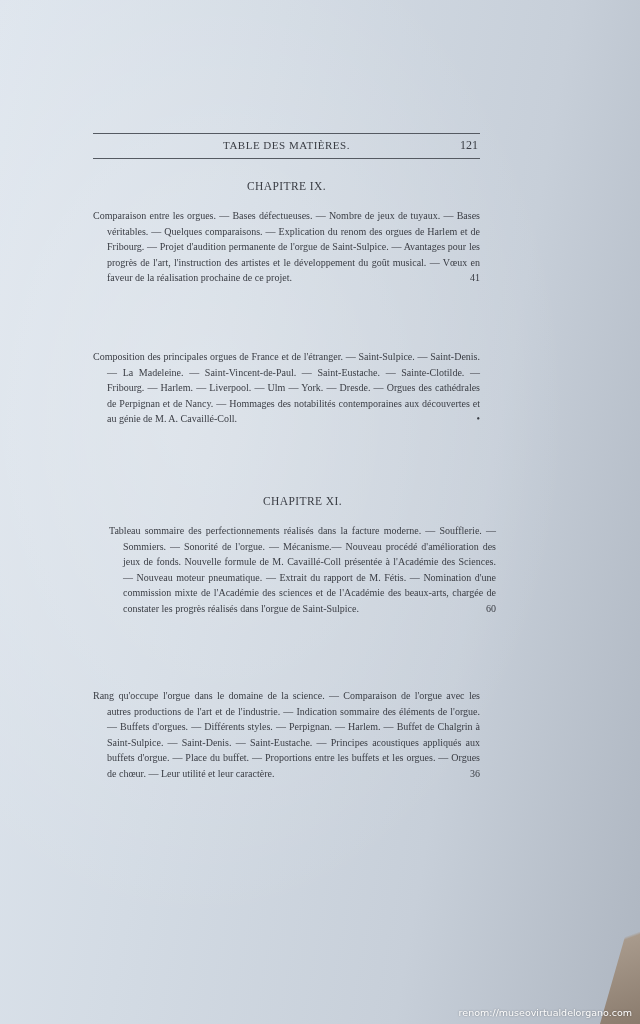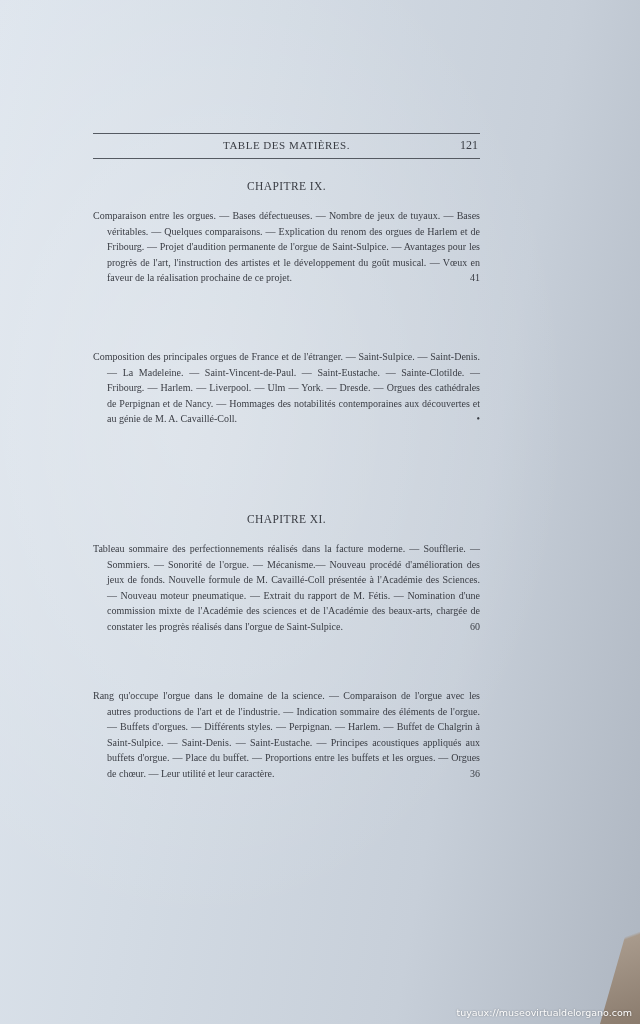--- a/index.html
+++ b/index.html
@@ -67,28 +67,28 @@
   </div>
 </div>
 
 <div class="chapter" style="top:349px;">
   <div class="chapter-body">
     <span>Composition des principales orgues de France et de l'étranger. — Saint-Sulpice. — Saint-Denis. — La Madeleine. — Saint-Vincent-de-Paul. — Saint-Eustache. — Sainte-Clotilde. — Fribourg. — Harlem. — Liverpool. — Ulm — York. — Dresde. — Orgues des cathédrales de Perpignan et de Nancy. — Hommages des notabilités contemporaines aux découvertes et au génie de M. A. Cavaillé-Coll.</span>
     <span class="pagenum">•</span>
   </div>
 </div>
 
-<div class="chapter" style="top:513px;">
+<div class="chapter" style="top:495px;margin-left:16px;">
   <div class="chapter-title">CHAPITRE XI.</div>
   <div class="chapter-body">
     <span>Tableau sommaire des perfectionnements réalisés dans la facture moderne. — Soufflerie. — Sommiers. — Sonorité de l'orgue. — Mécanisme.— Nouveau procédé d'amélioration des jeux de fonds. Nouvelle formule de M. Cavaillé-Coll présentée à l'Académie des Sciences. — Nouveau moteur pneumatique. — Extrait du rapport de M. Fétis. — Nomination d'une commission mixte de l'Académie des sciences et de l'Académie des beaux-arts, chargée de constater les progrès réalisés dans l'orgue de Saint-Sulpice.</span>
     <span class="pagenum">60</span>
   </div>
 </div>
 
 <div class="chapter" style="top:688px;">
   <div class="chapter-body">
     <span>Rang qu'occupe l'orgue dans le domaine de la science. — Comparaison de l'orgue avec les autres productions de l'art et de l'industrie. — Indication sommaire des éléments de l'orgue. — Buffets d'orgues. — Différents styles. — Perpignan. — Harlem. — Buffet de Chalgrin à Saint-Sulpice. — Saint-Denis. — Saint-Eustache. — Principes acoustiques appliqués aux buffets d'orgue. — Place du buffet. — Proportions entre les buffets et les orgues. — Orgues de chœur. — Leur utilité et leur caractère.</span>
     <span class="pagenum">36</span>
   </div>
 </div>
 
-<div class="watermark">tuyaux://museovirtualdelorgano.com</div>
+<div class="watermark">renom://museovirtualdelorgano.com</div>
 
 </body></html>

